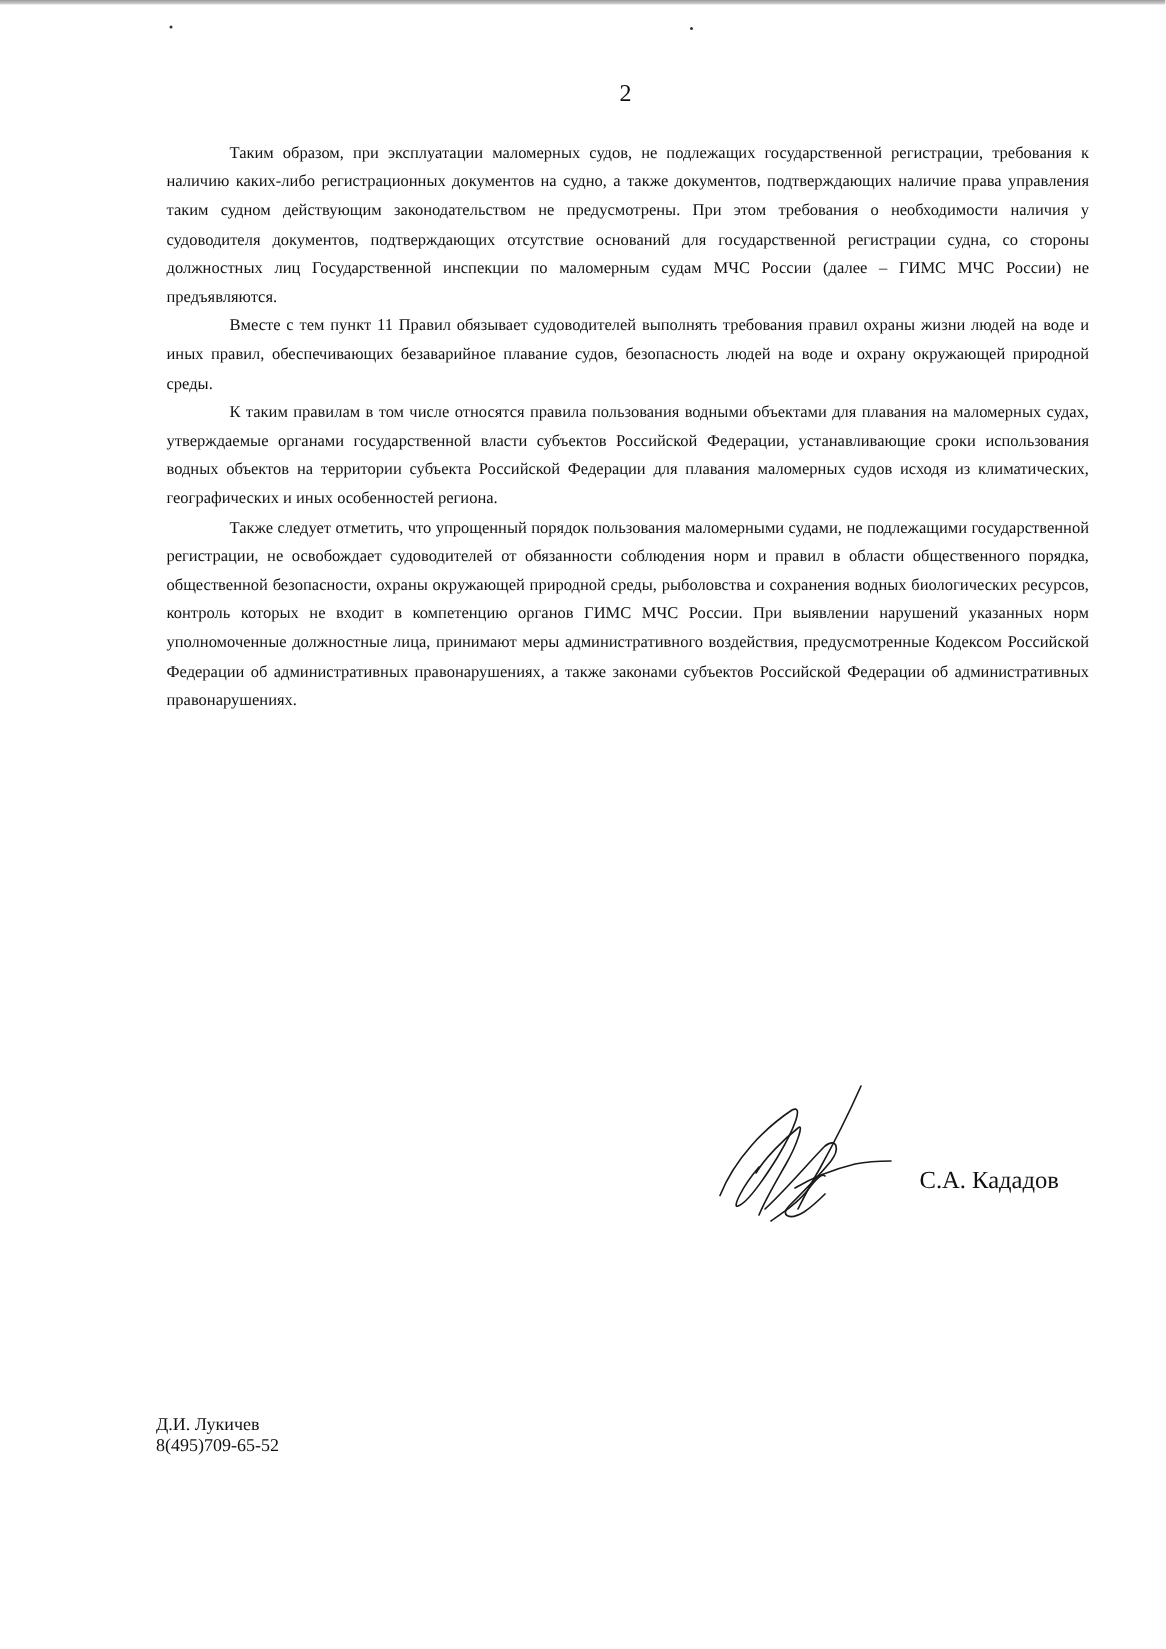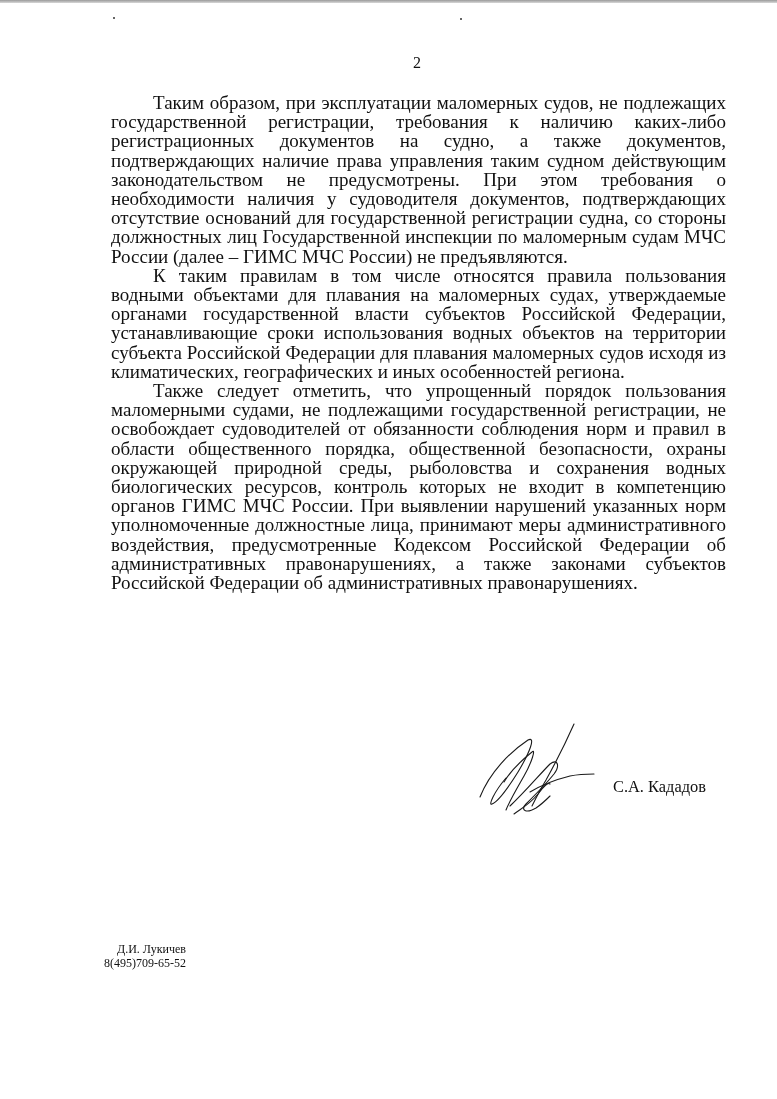--- a/index.html
+++ b/index.html
@@ -32,21 +32,21 @@
       left: 0; top: 54px;
       width: 834px;
       text-align: center;
       font-size: 16px;
     }
     .body-text {
       position: absolute;
       left: 111px;
       top: 93px;
       width: 615px;
-      font-size: 19px;
+      font-size: 11px;
       line-height: 19.2px;
     }
     .para {
       margin: 0;
       text-align: justify;
       text-indent: 42px;
     }
     .signature-block {
       position: absolute;
       left: 470px;
@@ -67,33 +67,34 @@
       font-size: 16.4px;
       text-align: center;
     }
     .executor {
       position: absolute;
       left: 104px;
       top: 942px;
       font-size: 12px;
       line-height: 14px;
     }
-    .executor div { white-space: nowrap; text-align: right; }
+    .executor div { white-space: nowrap; }
   </style>
 </head>
 <body>
 
 <div class="top-edge"></div>
 <div class="speck" style="left:113px; top:17px;"></div>
 <div class="speck" style="left:460px; top:18px;"></div>
 
 <div class="page-number">2</div>
 
 <div class="body-text">
   <p class="para">Таким образом, при эксплуатации маломерных судов, не подлежащих государственной регистрации, требования к наличию каких-либо регистрационных документов на судно, а также документов, подтверждающих наличие права управления таким судном действующим законодательством не предусмотрены. При этом требования о необходимости наличия у судоводителя документов, подтверждающих отсутствие оснований для государственной регистрации судна, со стороны должностных лиц Государственной инспекции по маломерным судам МЧС России (далее – ГИМС МЧС России) не предъявляются.</p>
+  <p class="para">Вместе с тем пункт 11 Правил обязывает судоводителей выполнять требования правил охраны жизни людей на воде и иных правил, обеспечивающих безаварийное плавание судов, безопасность людей на воде и охрану окружающей природной среды.</p>
   <p class="para">К таким правилам в том числе относятся правила пользования водными объектами для плавания на маломерных судах, утверждаемые органами государственной власти субъектов Российской Федерации, устанавливающие сроки использования водных объектов на территории субъекта Российской Федерации для плавания маломерных судов исходя из климатических, географических и иных особенностей региона.</p>
   <p class="para">Также следует отметить, что упрощенный порядок пользования маломерными судами, не подлежащими государственной регистрации, не освобождает судоводителей от обязанности соблюдения норм и правил в области общественного порядка, общественной безопасности, охраны окружающей природной среды, рыболовства и сохранения водных биологических ресурсов, контроль которых не входит в компетенцию органов ГИМС МЧС России. При выявлении нарушений указанных норм уполномоченные должностные лица, принимают меры административного воздействия, предусмотренные Кодексом Российской Федерации об административных правонарушениях, а также законами субъектов Российской Федерации об административных правонарушениях.</p>
 </div>
 
 <div class="signature-block">
   <svg class="signature-icon" viewBox="0 0 140 105">
     <g fill="none" stroke="#1a1a1a" stroke-width="1.1" stroke-linecap="round" stroke-linejoin="round">
       <path d="M10 75 C 20 50, 40 30, 58 18 C 66 14, 60 30, 48 50 C 38 66, 28 80, 22 82 C 18 84, 24 70, 36 56"></path>
       <path d="M34 60 C 40 50, 52 38, 62 30 C 66 26, 62 40, 54 54 C 46 68, 40 78, 36 88"></path>
       <path d="M40 84 C 55 70, 70 52, 80 42 C 88 36, 90 44, 84 52 C 76 62, 64 74, 56 82 C 50 88, 56 92, 66 86 C 72 82, 76 78, 80 74"></path>

